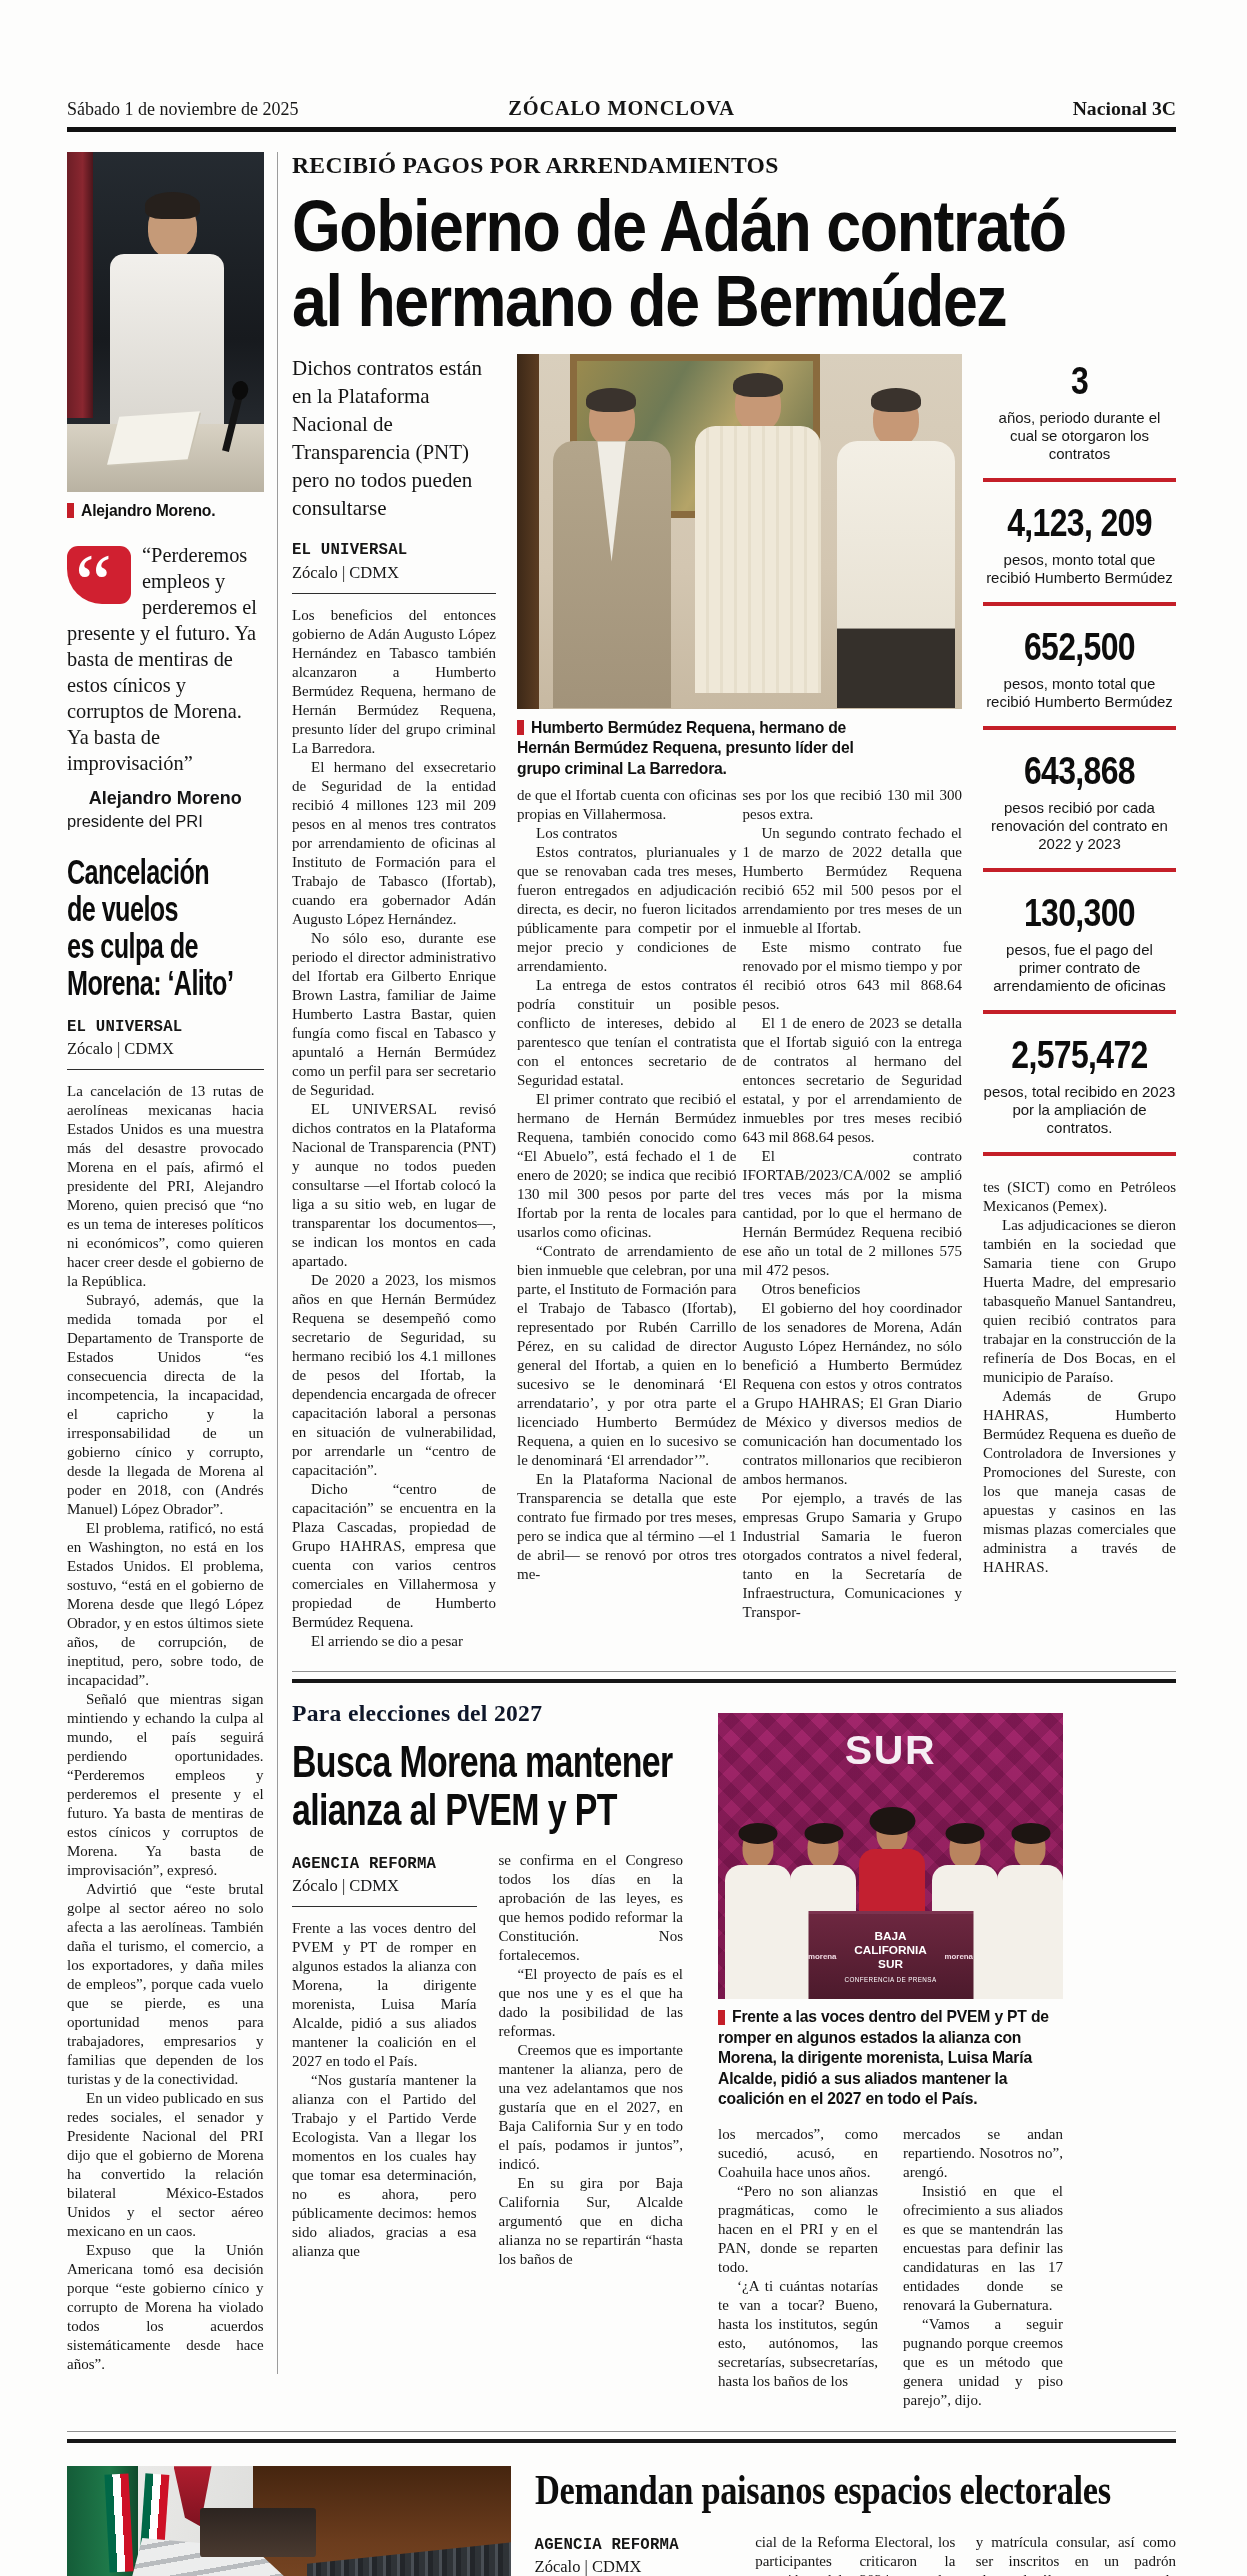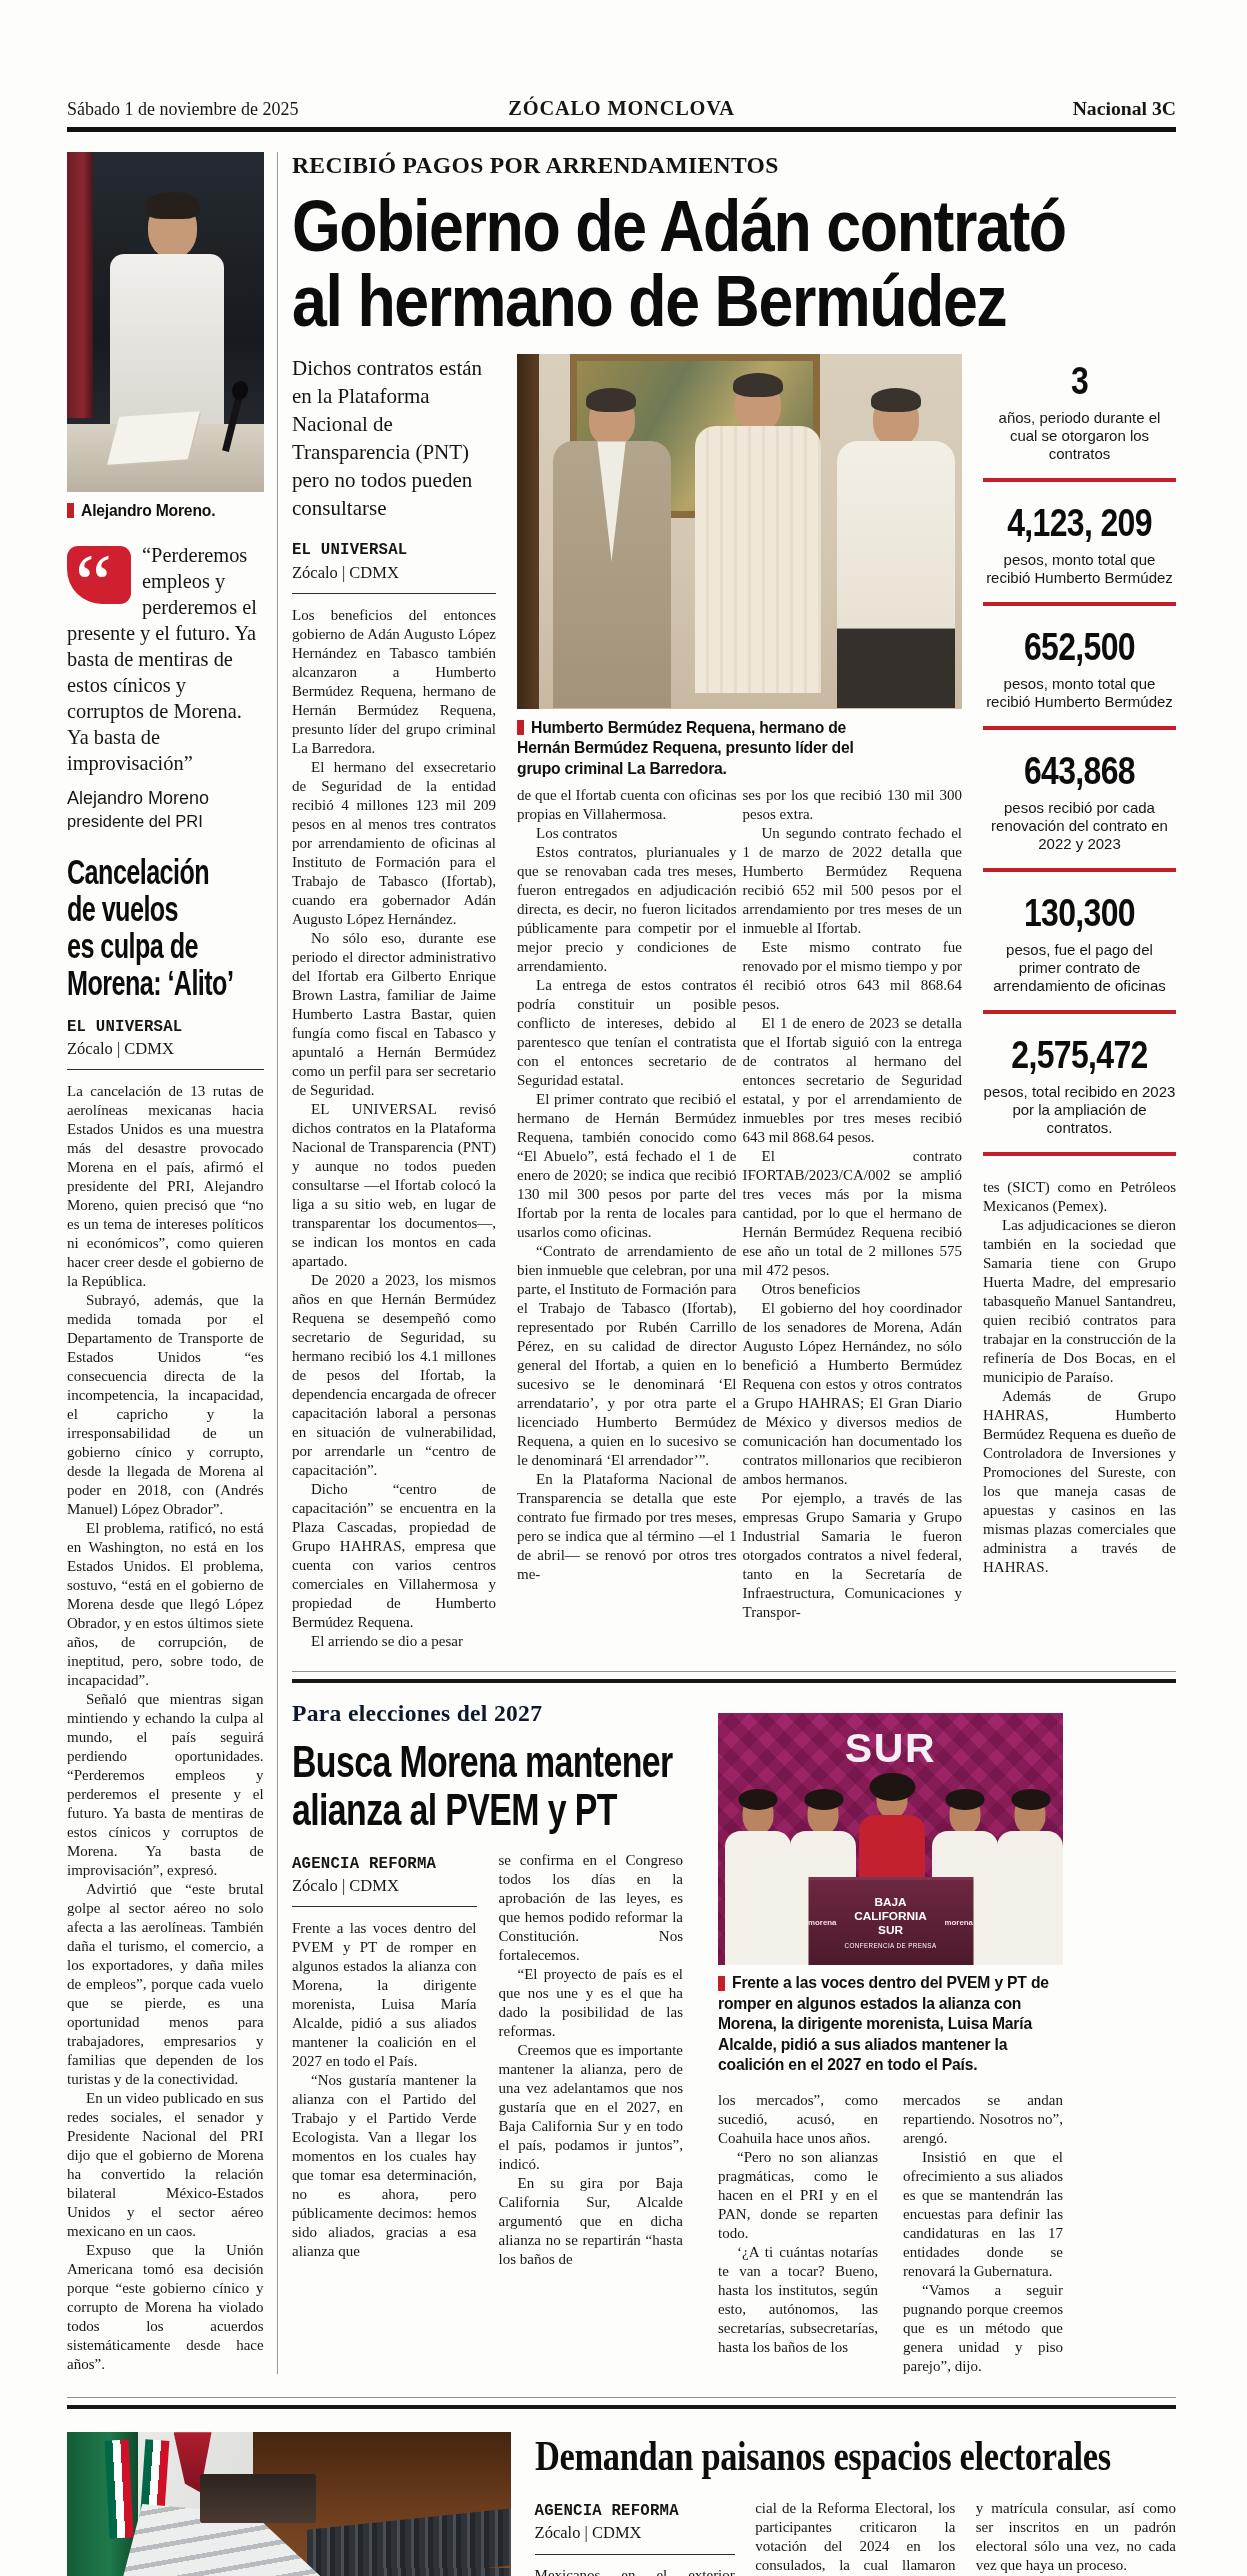--- a/index.html
+++ b/index.html
@@ -58,21 +58,21 @@
       transform:rotate(14deg); }
   .rail-ph .mic::after { content:""; position:absolute; top:-14px; left:-4.7px; width:15.7px; height:19px;
       border-radius:50%; background:#0b0b0b; }
 
   .quote-block { margin-top:20.4px; }
   .quote-icon { float:left; width:64px; height:58px; background:#d02030; border-radius:11px 11px 11px 35px;
       margin:4.7px 11px 1.6px 0; position:relative; }
   .quote-icon::after { content:"\201C"; position:absolute; left:7.9px; top:-4.7px; color:#fff;
       font-size:83px; line-height:83px; font-family:"Liberation Serif", serif; }
   .quote-text { font-size:20.4px; line-height:26px; }
-  .quote-author { font-family:"Liberation Sans", sans-serif; font-weight:400; font-size:18px; margin-top:12.6px; }
+  .quote-author { font-family:"Liberation Sans", sans-serif; font-weight:700; font-size:18px; margin-top:12.6px;text-align:center; }
   .quote-role { font-family:"Liberation Sans", sans-serif; font-size:16.5px; margin-top:2.4px; }
   .rail-headline { margin-top:22px; margin-bottom:17.3px; }
   .rail-headline .hl-line { font-size:35px; line-height:37px; transform:scaleX(.72); letter-spacing:-0.8px; }
   .rail .body { margin-top:1.6px; }
 
   
   .lead-headline { margin:9.4px 0 15.7px; }
   .lead-headline .hl-line { font-size:72px; line-height:75px; transform:scaleX(.87); letter-spacing:-1.6px; }
   .lead-grid { display:flex; gap:21px; }
   .lead-col1 { flex:0 0 204px; min-width:0; }
@@ -114,21 +114,21 @@
 
   
   .middle { display:flex; margin-top:17.3px; }
   .mid-left { flex:0 0 391px; min-width:0; }
   .mid-kicker { font-size:23.6px; font-weight:700; color:#0f172a; }
   .mid-headline { margin:11px 0 17.3px; }
   .mid-headline .hl-line { font-size:44px; line-height:48px; transform:scaleX(.77); letter-spacing:-0.8px; }
   .mid-cols { display:flex; gap:22px; }
   .mid-cols .mcol { flex:1; min-width:0; }
   .mid-right { flex:0 0 345px; margin-left:35px; min-width:0; padding-top:12.6px; }
-  .mid-ph { height:252px;
+  .mid-ph { height:286px;
       background:
         repeating-linear-gradient(45deg, rgba(74,6,46,.28) 0 12.6px, rgba(0,0,0,0) 12.6px 25px),
         repeating-linear-gradient(-45deg, rgba(74,6,46,.22) 0 12.6px, rgba(0,0,0,0) 12.6px 25px),
         linear-gradient(180deg,#a1266b,#8a1d56); }
   .backdrop-text { position:absolute; top:5%; left:50%; transform:translateX(-50%);
       font-family:"Liberation Sans", sans-serif; font-weight:900; font-size:41px; color:#f6eef4;
       letter-spacing:1.6px; }
   .mfig { position:absolute; bottom:0; width:66px; height:169px; }
   .mfig .head { position:absolute; left:50%; transform:translateX(-50%); top:0; width:31px; height:38px;
       border-radius:46%; background:#b9845f; }

